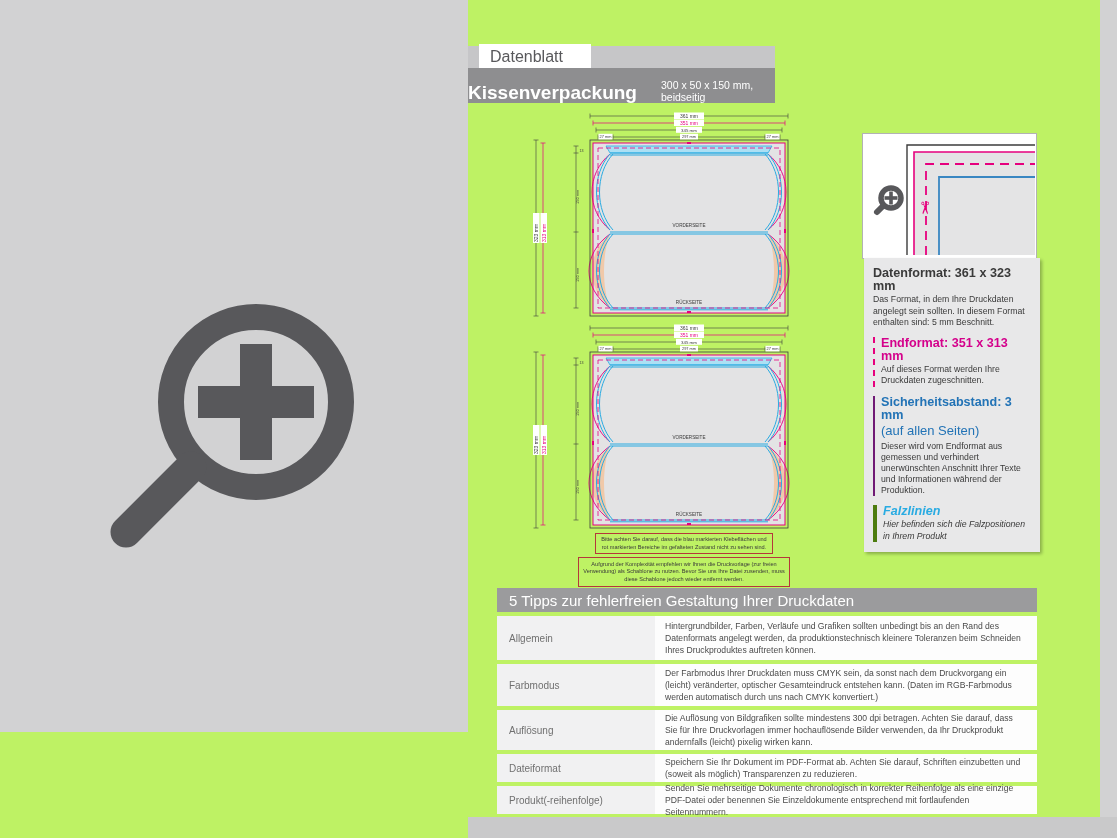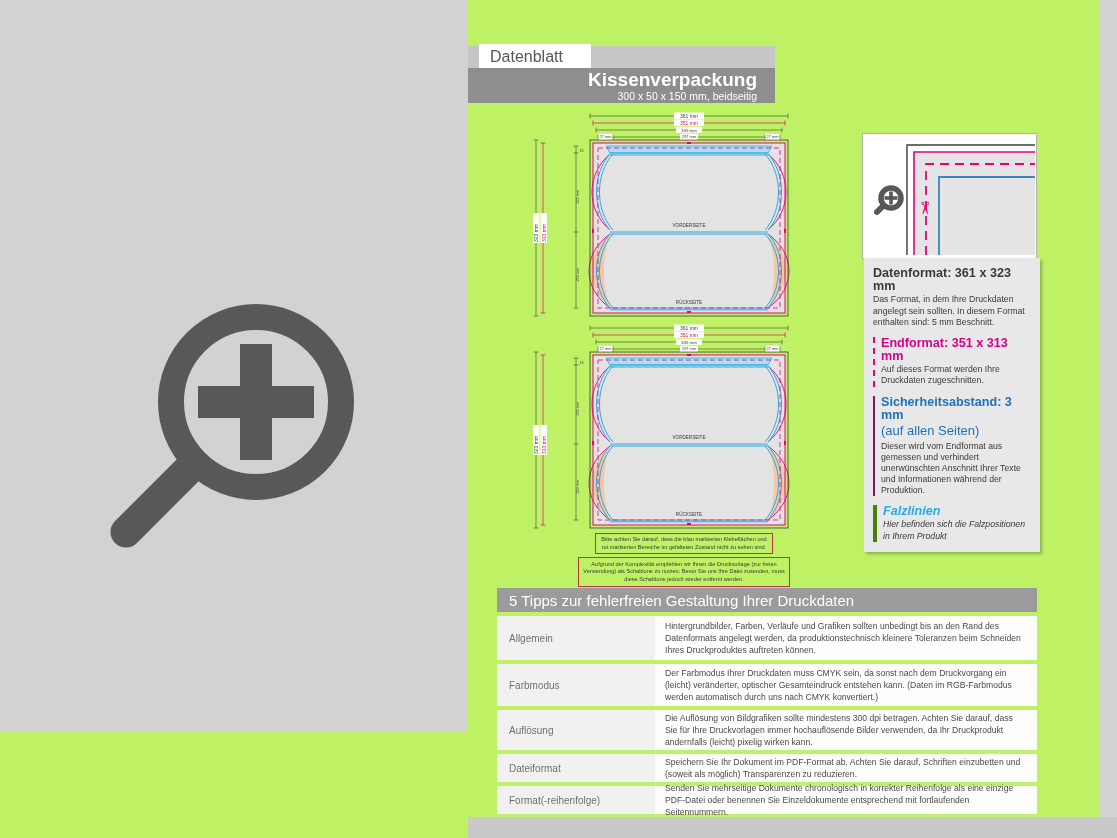--- a/index.html
+++ b/index.html
@@ -10,23 +10,23 @@
   
   .bg-left{left:0;top:0;width:468px;height:732px;background:#d2d2d3;}
   .bg-right{left:1100px;top:0;width:17px;height:838px;background:#d2d2d3;}
   .bg-bottom{left:468px;top:817px;width:649px;height:21px;background:#c9c9ca;}
 
   
   .header-band{left:468px;top:46px;width:307px;height:22px;background:#c6c6c8;}
   .tab-datenblatt{left:479px;top:44px;width:112px;height:25px;background:#ffffff;
      color:#58585b;font-size:16px;display:flex;align-items:center;padding-left:11px;box-sizing:border-box;}
   .title-bar{left:468px;top:68px;width:307px;height:35px;background:#8e8e90;color:#fff;
-     display:flex;flex-direction:column;justify-content:center;align-items:flex-end;padding-right:18px;box-sizing:border-box;}
+     display:flex;flex-direction:row;justify-content:center;align-items:flex-end;padding-right:18px;box-sizing:border-box;}
   .title-bar .t1{font-size:19px;font-weight:bold;line-height:20px;}
-  .title-bar .t2{font-size:10.5px;line-height:12px;}
+  .title-bar .t2{font-size:10.5px;line-height:12px;margin-left:24px;}
 
   
   .diagram{width:260px;height:208px;}
   .diagram-1{left:532px;top:112px;}
   .diagram-2{left:532px;top:324px;}
 
   
   .note{border:1px solid #b5383a;color:#3a3a3a;font-size:5.6px;line-height:1.3;
         text-align:center;display:flex;align-items:center;justify-content:center;box-sizing:border-box;padding:1px 4px;}
   .note-1{left:595px;top:533px;width:178px;height:21px;}
@@ -370,19 +370,19 @@
         <span>Die Auflösung von Bildgrafiken sollte mindestens 300 dpi betragen. Achten Sie darauf, dass Sie für Ihre Druckvorlagen immer hochauflösende Bilder verwenden, da Ihr Druckprodukt andernfalls (leicht) pixelig wirken kann.</span>
       </div>
   </div>
   <div class="abs tip-row" style="top:754px;height:28px;">
     <div class="tip-label">Dateiformat</div>
     <div class="tip-text">
         <span>Speichern Sie Ihr Dokument im PDF-Format ab. Achten Sie darauf, Schriften einzubetten und (soweit als möglich) Transparenzen zu reduzieren.</span>
       </div>
   </div>
   <div class="abs tip-row" style="top:786px;height:28px;">
-    <div class="tip-label">Format(-reihenfolge)</div>
+    <div class="tip-label">Produkt(-reihenfolge)</div>
     <div class="tip-text">
         <span>Senden Sie mehrseitige Dokumente chronologisch in korrekter Reihenfolge als eine einzige PDF-Datei oder benennen Sie Einzeldokumente entsprechend mit fortlaufenden Seitennummern.</span>
       </div>
   </div>
 
 </div>
 
 </body></html>

